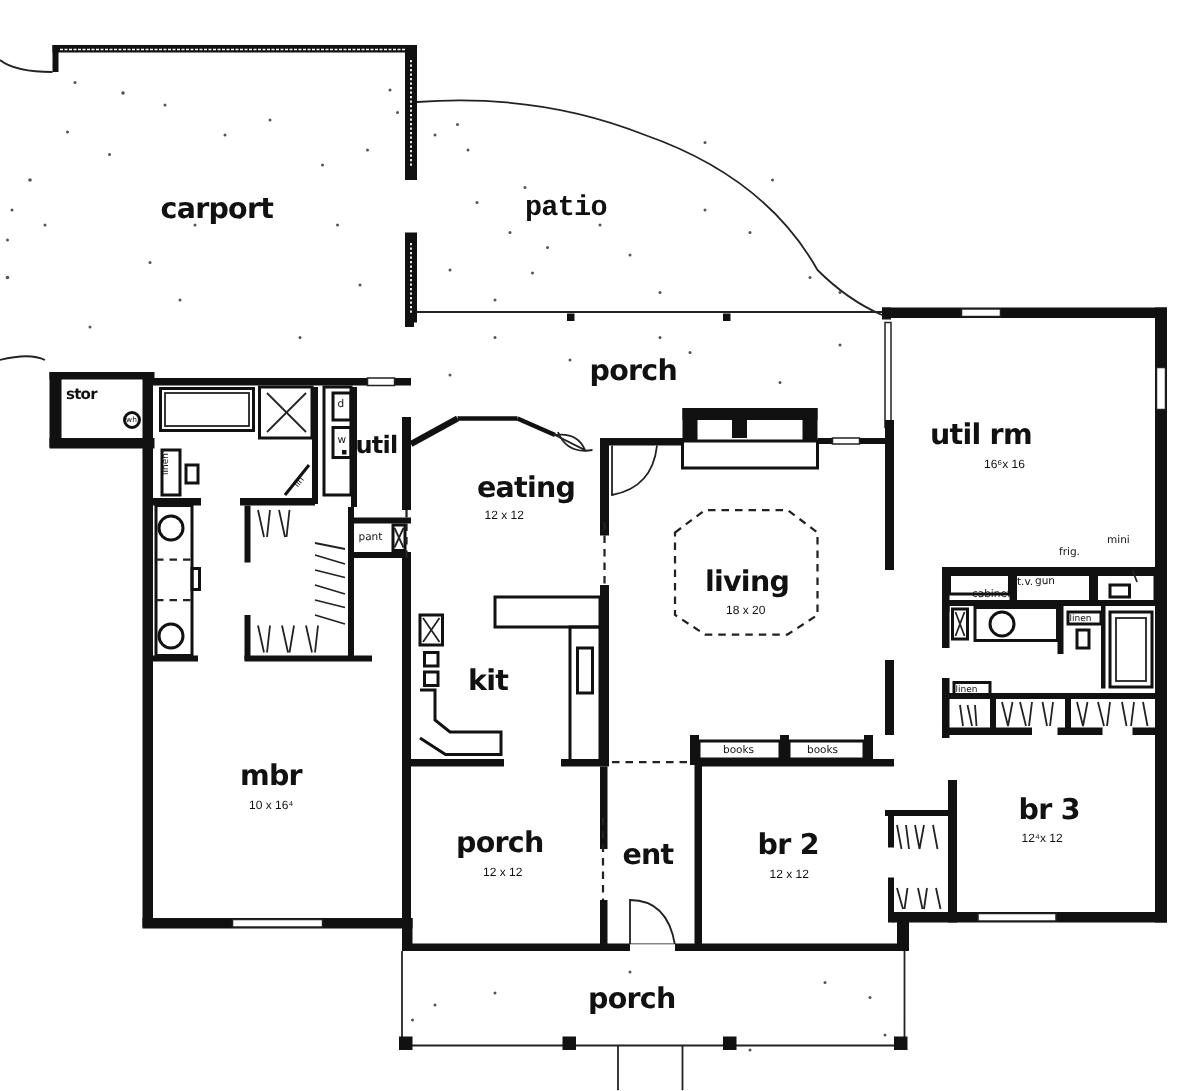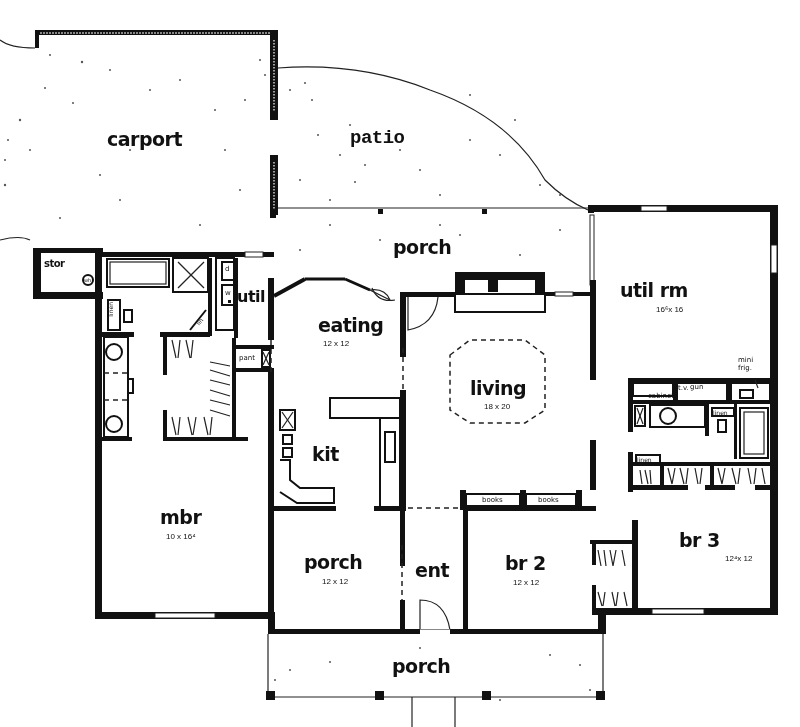--- a/index.html
+++ b/index.html
@@ -347,30 +347,30 @@
 </div>
 <div class="room">
   <span class="lbl big" style="left:415px;top:559px;">ent</span>
 </div>
 <div class="room">
   <span class="lbl big" style="left:505px;top:552px;">br 2</span>
   <span class="dim" style="left:513px;top:578px;">12 x 12</span>
 </div>
 <div class="room">
   <span class="lbl big" style="left:679px;top:529px;">br 3</span>
-  <span class="dim" style="left:681px;top:554px;margin-left:44px;">12⁴x 12</span>
+  <span class="dim" style="left:681px;top:554px;">12⁴x 12</span>
 </div>
 <div class="room">
   <span class="lbl big" style="left:392px;top:655px;">porch</span>
 </div>
 
 <span class="tiny" style="left:107px;top:302px;writing-mode:vertical-rl;transform:rotate(180deg);font-size:6px;">linen</span>
 <span class="tiny" style="left:196px;top:318px;font-size:6px;transform:rotate(-50deg);">lin</span>
 <span class="tiny" style="left:239px;top:355px;">pant</span>
 <span class="tiny" style="left:482px;top:497px;">books</span>
 <span class="tiny" style="left:538px;top:497px;">books</span>
 <span class="tiny" style="left:650px;top:385px;padding-left:28px;">t.v.</span>
 <span class="tiny" style="left:690px;top:384px;">gun</span>
 <span class="tiny" style="left:648px;top:393px;">cabinet</span>
 <span class="tiny" style="left:738px;top:357px;">mini</span>
-<span class="tiny" style="left:738px;top:365px;">frig.</span>
+<span class="tiny" style="left:706px;top:365px;">frig.</span>
 <span class="tiny" style="left:713px;top:409px;font-size:6px;">linen</span>
 <span class="tiny" style="left:637px;top:456px;font-size:6px;">linen</span>
 
 </body></html>

